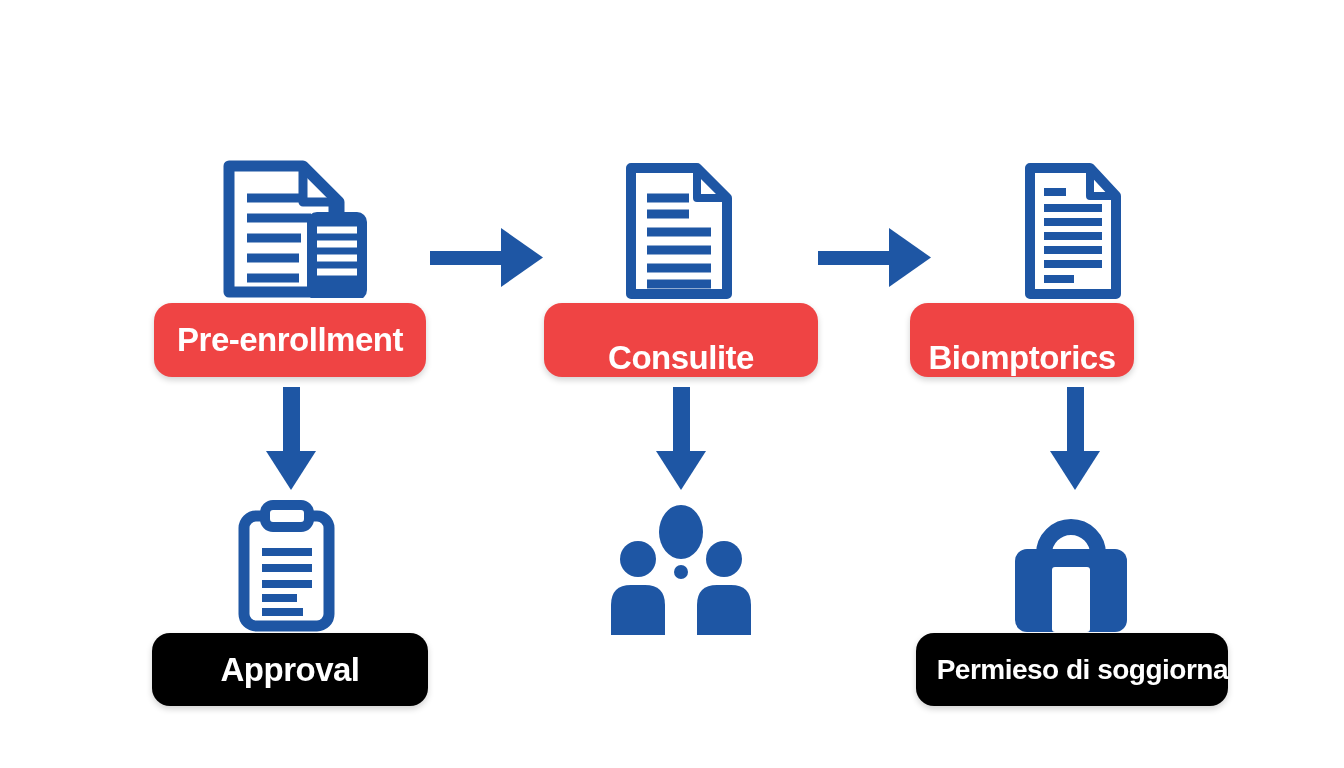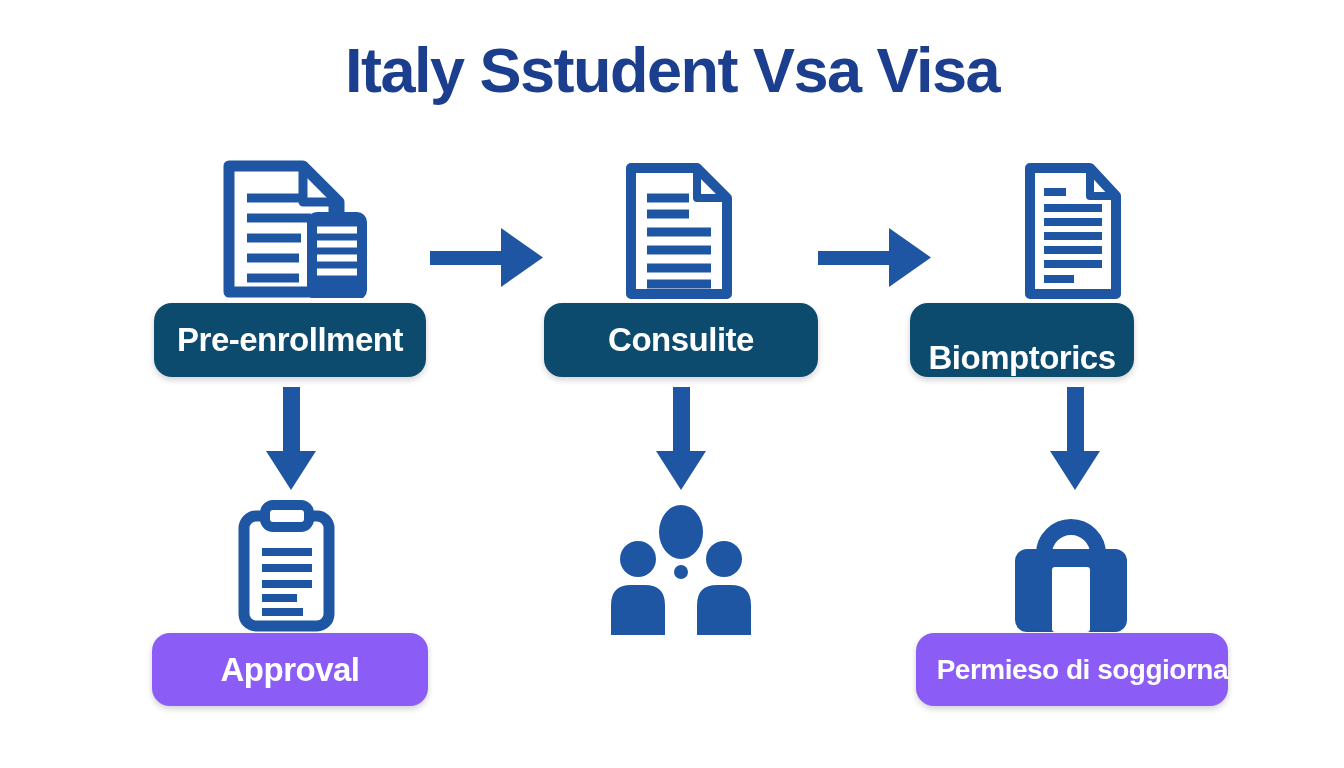--- a/index.html
+++ b/index.html
@@ -28,32 +28,31 @@
     display: flex;
     align-items: center;
     justify-content: center;
     color: #ffffff;
     font-weight: bold;
     font-size: 33px;
     letter-spacing: -0.5px;
     box-shadow: 0 3px 6px rgba(0,0,0,0.18);
     z-index: 3;
   }
-  .step-box { background: #0c4a6e; top: 303px; }
-  .result-box { background: #8b5cf6; top: 633px; height: 73px; }
+  .step-box { background: #ef4444; top: 303px; }
+  .result-box { background: #000000; top: 633px; height: 73px; }
   .icon-wrap { position: absolute; z-index: 1; }
   svg { display: block; }
   .small-label { font-size: 28px; letter-spacing: -0.5px; }
 </style>
 </head>
 <body>
 
 <div class="canvas">
 
-  <div class="title">Italy Sstudent Vsa Visa</div>
 
   <div class="icon-wrap" style="left:213px; top:156px;">
     <svg width="158" height="142" viewBox="0 0 158 142">
       <path d="M16 10 H90 L126 46 V136 H16 Z" fill="#ffffff" stroke="#1E56A4" stroke-width="11" stroke-linejoin="round"></path>
       <path d="M90 12 V46 H124" fill="none" stroke="#1E56A4" stroke-width="9" stroke-linejoin="round"></path>
       <g stroke="#1E56A4" stroke-width="9">
         <line x1="34" y1="42" x2="94" y2="42"></line>
         <line x1="34" y1="62" x2="98" y2="62"></line>
         <line x1="34" y1="82" x2="88" y2="82"></line>
         <line x1="34" y1="102" x2="86" y2="102"></line>
@@ -114,21 +113,21 @@
         <line x1="30" y1="40" x2="72" y2="40"></line>
         <line x1="30" y1="56" x2="72" y2="56"></line>
         <line x1="30" y1="74" x2="94" y2="74"></line>
         <line x1="30" y1="92" x2="94" y2="92"></line>
         <line x1="30" y1="110" x2="94" y2="110"></line>
         <line x1="30" y1="126" x2="94" y2="126"></line>
       </g>
     </svg>
   </div>
 
-  <div class="step-box" style="left:544px; width:274px;">
+  <div class="step-box" style="left:544px; width:274px;align-items:flex-end;">
     <span>Consulite</span>
   </div>
 
   <div class="icon-wrap" style="left:656px; top:387px;">
     <svg width="50" height="105" viewBox="0 0 50 105">
       <rect x="17" y="0" width="17" height="68" fill="#1E56A4"></rect>
       <polygon points="0,64 50,64 25,103" fill="#1E56A4"></polygon>
     </svg>
   </div>
 

